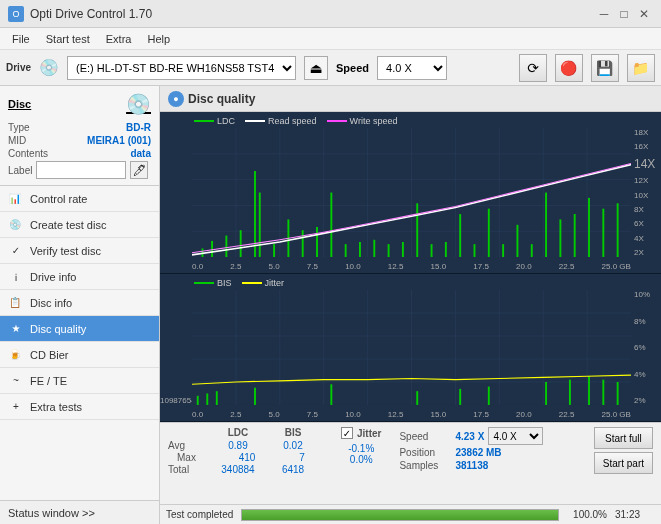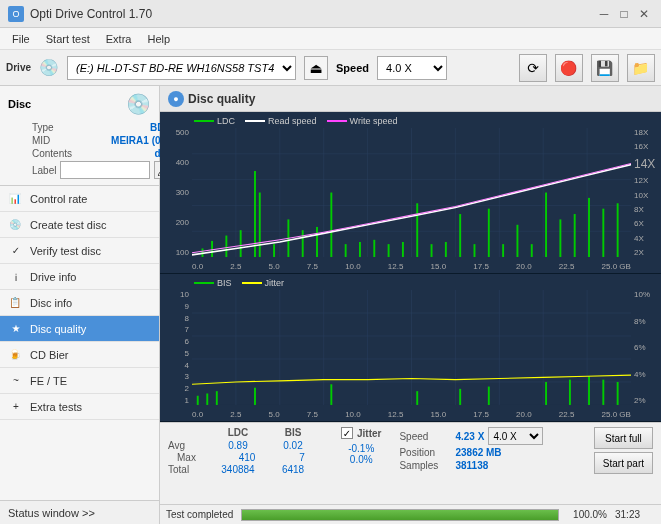--- a/index.html
+++ b/index.html
@@ -13,38 +13,38 @@
     .titlebar-controls { display: flex; gap: 2px; }
     .titlebar-btn { width: 18px; height: 18px; display: flex; align-items: center; justify-content: center; cursor: pointer; font-size: 12px; color: #555; border: none; background: transparent; }
     
     
     .menubar { background: #f5f5f5; height: 22px; display: flex; align-items: center; padding: 0 4px; border-bottom: 1px solid #ddd; }
     .menu-item { padding: 2px 8px; cursor: pointer; font-size: 11px; color: #333; }
     
     
     .drivebar { background: #f0f0f0; height: 36px; display: flex; align-items: center; padding: 0 6px; border-bottom: 1px solid #ccc; gap: 8px; }
     .drive-label { font-size: 10px; font-weight: bold; color: #333; }
-    .drive-select { height: 24px; border: 1px solid #aaa; background: white; font-size: 11px; padding: 0 4px; min-width: 220px; font-style: italic; }
+    .drive-select { height: 24px; border: 1px solid #aaa; background: white; font-size: 11px; padding: 0 4px; min-width: 220px; }
     .drive-icon-btn { width: 24px; height: 24px; border: 1px solid #aaa; background: #f5f5f5; cursor: pointer; display: flex; align-items: center; justify-content: center; font-size: 14px; }
     .speed-label { font-size: 11px; font-weight: bold; }
     .speed-select { height: 24px; border: 1px solid #aaa; background: white; font-size: 11px; padding: 0 4px; width: 70px; }
     .spacer { flex: 1; }
     .toolbar-btn { width: 28px; height: 28px; border: 1px solid #aaa; background: linear-gradient(to bottom, #f8f8f8, #e0e0e0); cursor: pointer; display: flex; align-items: center; justify-content: center; font-size: 14px; }
     
     
     .main { display: flex; height: calc(524px - 28px - 22px - 36px); }
     
     
     .sidebar { width: 160px; background: #f5f5f5; border-right: 1px solid #ccc; display: flex; flex-direction: column; }
     
     
     .disc-panel { border-bottom: 1px solid #ccc; padding: 6px 8px; background: #f5f5f5; }
-    .disc-header { display: flex; align-items: center; justify-content: space-between; margin-bottom: 6px; }
+    .disc-header { display: flex; align-items: center; justify-content: space-between; margin-bottom: 6px; text-decoration: underline; }
     .disc-title { font-weight: bold; font-size: 11px; }
-    .disc-table { width: 100%; font-size: 10px; margin-left: 24px; }
+    .disc-table { width: 100%; font-size: 10px; }
     .disc-row { display: flex; justify-content: space-between; margin-bottom: 2px; }
     .disc-key { color: #555; }
     .disc-val { color: #0066cc; font-weight: bold; }
     .label-row { display: flex; align-items: center; gap: 4px; margin-top: 2px; }
     .label-input { border: 1px solid #aaa; height: 18px; width: 90px; font-size: 10px; padding: 0 2px; }
     .label-btn { width: 18px; height: 18px; border: 1px solid #aaa; background: #f0f0f0; cursor: pointer; font-size: 11px; display: flex; align-items: center; justify-content: center; }
     
     
     .sidebar-menu { flex: 1; }
     .sidebar-item { height: 26px; display: flex; align-items: center; padding: 0 8px; cursor: pointer; font-size: 11px; color: #333; border-bottom: 1px solid #e0e0e0; }
@@ -211,27 +211,20 @@
           <div style="display:flex;align-items:center;gap:3px;">
             <div style="width:20px;height:2px;background:#ffffff;"></div>
             <span style="color:#cccccc;">Read speed</span>
           </div>
           <div style="display:flex;align-items:center;gap:3px;">
             <div style="width:20px;height:2px;background:#ff44ff;"></div>
             <span style="color:#cccccc;">Write speed</span>
           </div>
         </div>
 
-        <div style="position:absolute;left:0;top:16px;bottom:16px;width:32px;display:flex;flex-direction:column;justify-content:space-between;align-items:flex-end;padding-right:3px;">
-          <span style="font-size:8px;color:#aaa;">500</span>
-          <span style="font-size:8px;color:#aaa;">400</span>
-          <span style="font-size:8px;color:#aaa;">300</span>
-          <span style="font-size:8px;color:#aaa;">200</span>
-          <span style="font-size:8px;color:#aaa;">100</span>
-        </div>
 
         <div style="position:absolute;right:0;top:16px;bottom:16px;width:30px;display:flex;flex-direction:column;justify-content:space-between;align-items:flex-start;padding-left:3px;">
           <span style="font-size:8px;color:#aaa;">18X</span>
           <span style="font-size:8px;color:#aaa;">16X</span>
           <span style="font-size:12px;color:#aaa;">14X</span>
           <span style="font-size:8px;color:#aaa;">12X</span>
           <span style="font-size:8px;color:#aaa;">10X</span>
           <span style="font-size:8px;color:#aaa;">8X</span>
           <span style="font-size:8px;color:#aaa;">6X</span>
           <span style="font-size:8px;color:#aaa;">4X</span>
@@ -315,21 +308,21 @@
           <div style="display:flex;align-items:center;gap:3px;">
             <div style="width:20px;height:2px;background:#00cc00;"></div>
             <span style="color:#cccccc;">BIS</span>
           </div>
           <div style="display:flex;align-items:center;gap:3px;">
             <div style="width:20px;height:2px;background:#ffff00;"></div>
             <span style="color:#cccccc;">Jitter</span>
           </div>
         </div>
 
-        <div style="position:absolute;left:0;top:16px;bottom:16px;width:32px;display:flex;flex-direction:column;justify-content:space-between;align-items:flex-end;padding-right:3px;">
+        <div style="position:absolute;left:0;top:16px;bottom:16px;width:32px;display:flex;flex-direction:row;justify-content:space-between;align-items:flex-end;padding-right:3px;">
           <span style="font-size:8px;color:#aaa;">10</span>
           <span style="font-size:8px;color:#aaa;">9</span>
           <span style="font-size:8px;color:#aaa;">8</span>
           <span style="font-size:8px;color:#aaa;">7</span>
           <span style="font-size:8px;color:#aaa;">6</span>
           <span style="font-size:8px;color:#aaa;">5</span>
           <span style="font-size:8px;color:#aaa;">4</span>
           <span style="font-size:8px;color:#aaa;">3</span>
           <span style="font-size:8px;color:#aaa;">2</span>
           <span style="font-size:8px;color:#aaa;">1</span>

